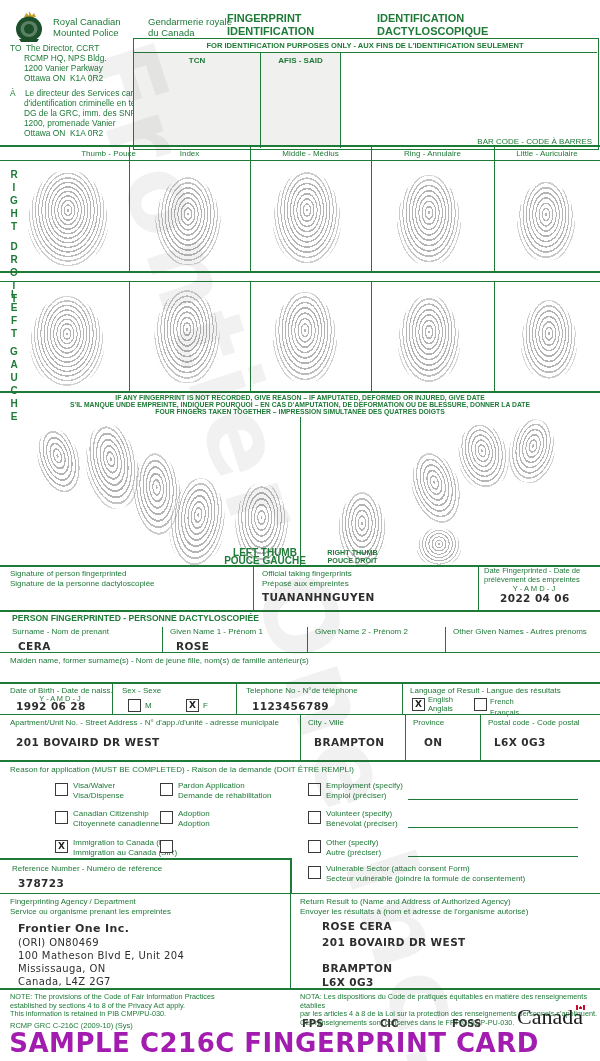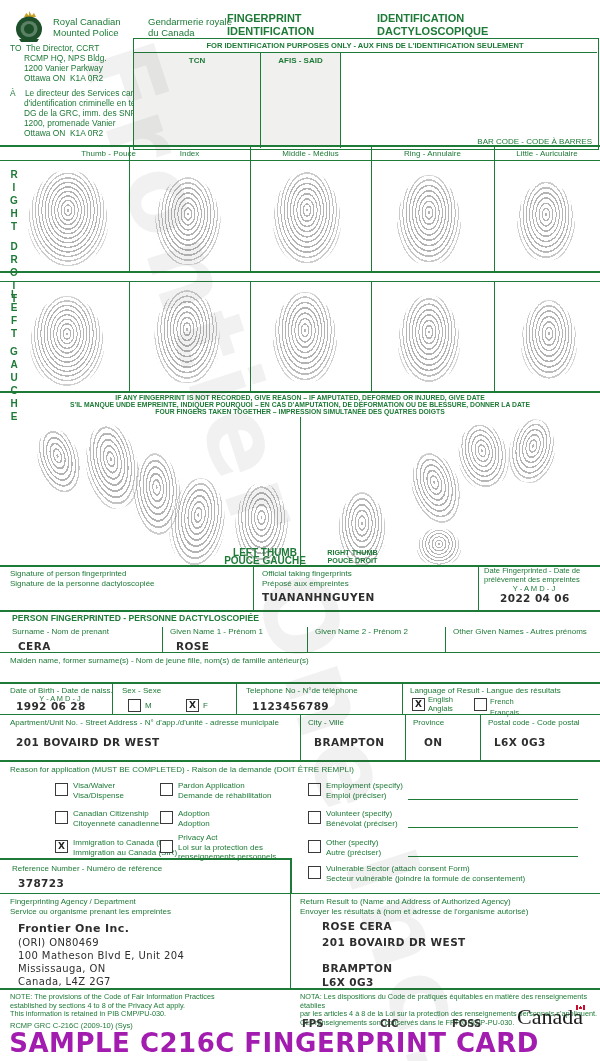--- a/index.html
+++ b/index.html
@@ -265,23 +265,20 @@
   <div class="lbl pre" style="left:178px;top:781px;">Pardon Application
 Demande de réhabilitation</div>
   <span class="ck" style="left:160px;top:811px;">
       <span class="mk"></span>
     </span>
   <div class="lbl pre" style="left:178px;top:809px;">Adoption
 Adoption</div>
   <span class="ck" style="left:160px;top:840px;">
       <span class="mk"></span>
     </span>
-  <div class="lbl pre" style="left:178px;top:833px;">Privacy Act
-Loi sur la protection des
-renseignements personnels</div>
 
   <span class="ck" style="left:308px;top:783px;">
       <span class="mk"></span>
     </span>
   <div class="lbl pre" style="left:326px;top:781px;">Employment (specify)
 Emploi (préciser)</div>
   <div class="sline" style="left:408px;top:799px;width:170px;"></div>
   <span class="ck" style="left:308px;top:811px;">
       <span class="mk"></span>
     </span>

